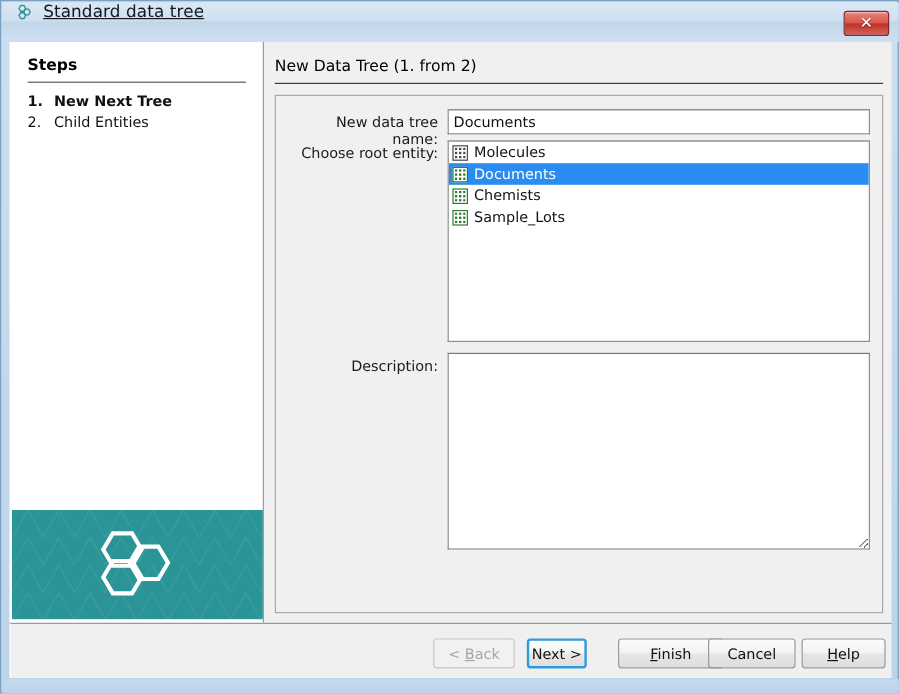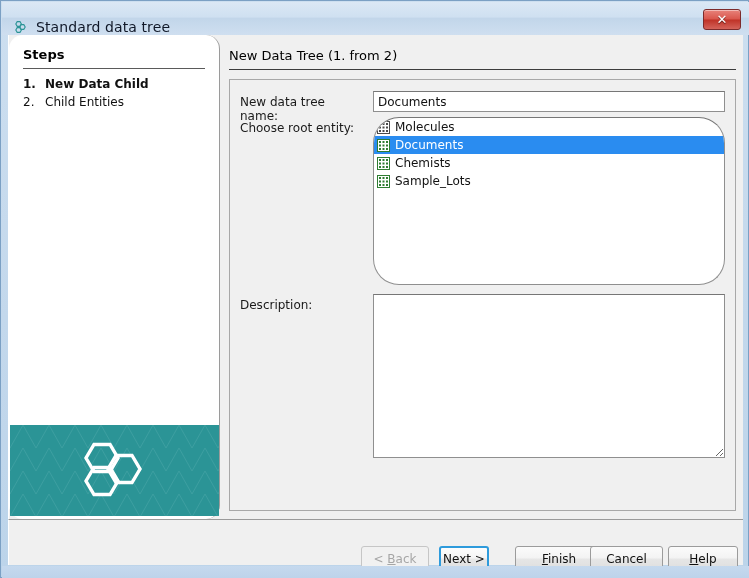--- a/index.html
+++ b/index.html
@@ -28,21 +28,22 @@
   }
 
   
   .titlebar {
     position: absolute;
     left: 1px; top: 1px;
     width: 747px;
     height: 33px;
     background: linear-gradient(to bottom, #dbe8f5 0%, #cfe0f1 45%, #c2d6ea 50%, #cfdff0 100%);
     display: flex;
-    align-items: flex-end;
+    align-items: flex-start;
+    text-decoration: underline;
   }
   .title-icon {
     width: 16px; height: 16px;
     margin-left: 10px;
     margin-right: 8px;
     flex: 0 0 auto;
     position: relative;
   }
   .title-text {
     font-size: 14px;
@@ -89,21 +90,20 @@
   
   .steps-panel {
     position: absolute;
     left: 0px;
     top: 0px;
     width: 211px;
     height: 484px;
     background: #ffffff;
     box-sizing: border-box;
     border-right: 1px solid #9a9a9a;
-    border-radius: 14px;
   }
   .steps-title {
     position: absolute;
     left: 14px;
     top: 12px;
     font-weight: bold;
     font-size: 13px;
     color: #000000;
   }
   .steps-rule {
@@ -199,20 +199,21 @@
     height: 432px;
     box-sizing: border-box;
     border: 1px solid #a8a8a8;
     background: #f0f0f0;
   }
 
   .field-label {
     position: absolute;
     font-size: 12px;
     color: #1a1a1a;
+    text-align: right;
   }
 
   .textinput {
     position: absolute;
     box-sizing: border-box;
     border: 1px solid #8f8f8f;
     border-top-color: #767676;
     background: #ffffff;
     font-family: "DejaVu Sans", "Liberation Sans", sans-serif;
     font-size: 12px;
@@ -277,21 +278,21 @@
     top: 518px;
     width: 735px;
     height: 46px;
     background: #f0f0f0;
     box-sizing: border-box;
     border-top: 1px solid #9a9a9a;
     border-left: 1px solid #ffffff;
   }
   .btn {
     position: absolute;
-    top: 26px;
+    top: 12px;
     height: 25px;
     box-sizing: border-box;
     border: 1px solid #9b9b9b;
     border-radius: 3px;
     background: linear-gradient(to bottom, #fbfbfb 0%, #f3f3f3 48%, #e6e6e6 52%, #dedede 100%);
     font-family: "DejaVu Sans", "Liberation Sans", sans-serif;
     font-size: 12px;
     color: #101010;
     display: flex;
     align-items: center;
@@ -346,21 +347,21 @@
 
   <div class="dialog-body">
 
     <div class="steps-panel">
       <div class="steps-title">Steps</div>
       <div class="steps-rule"></div>
 
       <div class="step-list">
         <div class="step-row active">
           <span class="step-num">1.</span>
-          <span class="step-label">New Data Child</span>
+          <span class="step-label">New Next Tree</span>
         </div>
         <div class="step-row">
           <span class="step-num">2.</span>
           <span class="step-label">Child Entities</span>
         </div>
       </div>
 
       <div class="brand-name">Instant JChem</div>
 
       <div class="brand-banner">
@@ -387,21 +388,21 @@
     <div class="content">
       <div class="content-title">New Data Tree (1. from 2)</div>
       <div class="content-rule"></div>
 
       <div class="inner-panel">
 
         <label class="field-label" style="left:10px; top:15px; width:125px;">New data tree name:</label>
         <input class="textinput" type="text" style="left: 143px; top: 11px; width: 352px; height: 21px;" value="Documents">
 
         <label class="field-label" style="left:10px; top:41px; width:125px;">Choose root entity:</label>
-        <div class="listbox" style="left:143px; top:37px; width:352px; height:168px;border-radius:26px;">
+        <div class="listbox" style="left:143px; top:37px; width:352px; height:168px;">
 
           <div class="list-item">
             <span class="grid-icon gray">
               <svg class="dots" viewBox="0 0 9 9">
                   <g fill="#4a4a4a">
                 <rect x="0" y="0" width="2" height="2"></rect>
                     <rect x="3.5" y="0" width="2" height="2"></rect>
                     <rect x="7" y="0" width="2" height="2"></rect>
                 <rect x="0" y="3.5" width="2" height="2"></rect>
                     <rect x="3.5" y="3.5" width="2" height="2"></rect>

